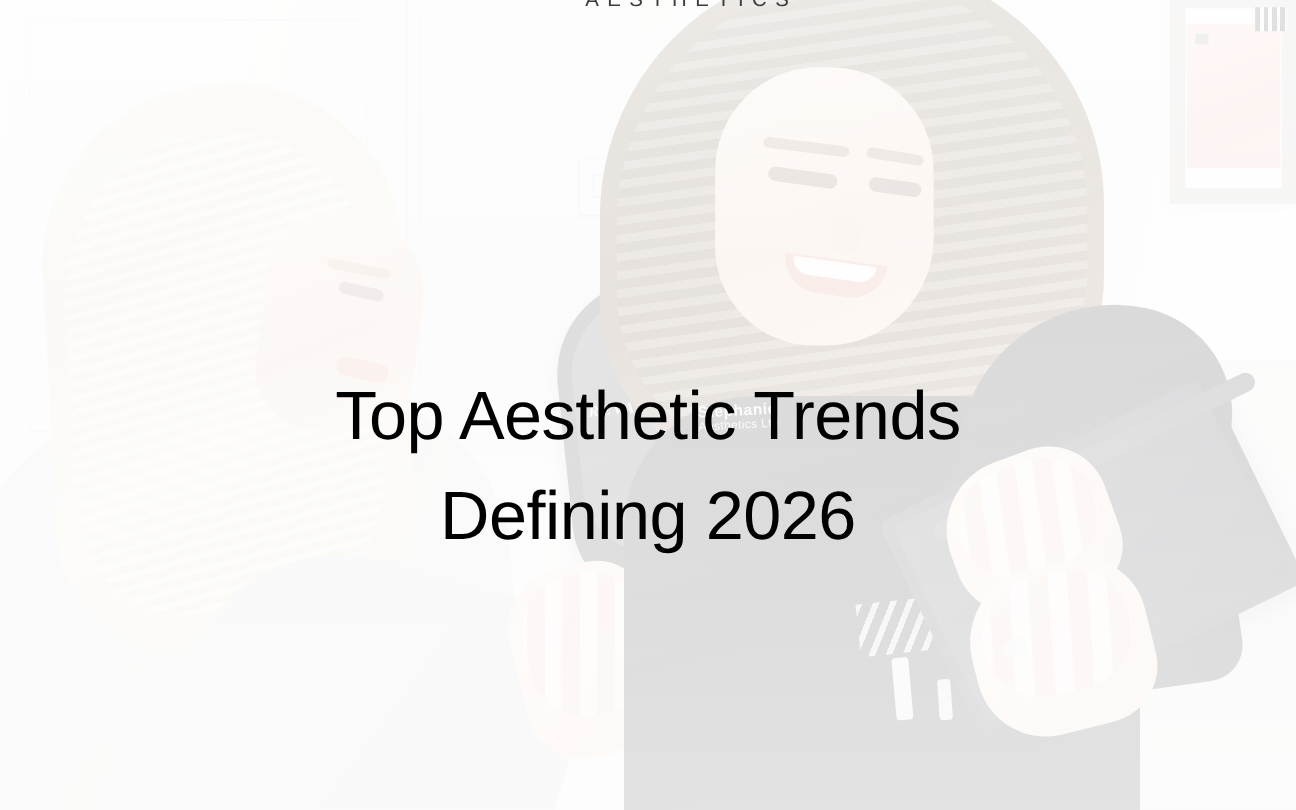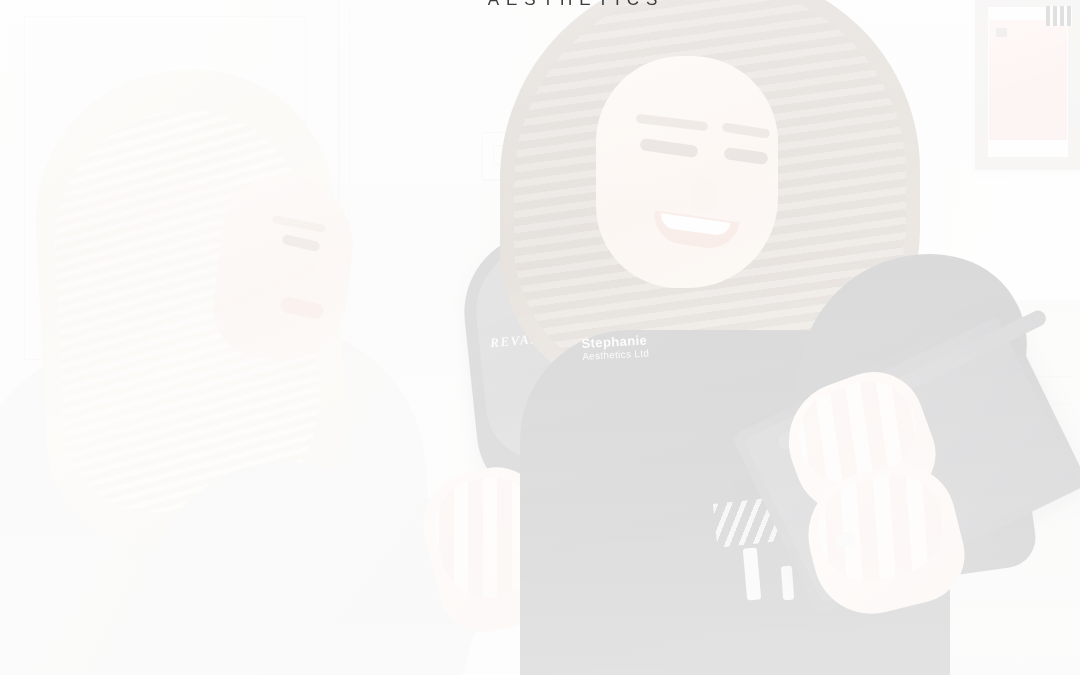--- a/index.html
+++ b/index.html
@@ -402,14 +402,16 @@
   </div>
 
   <div class="logo">
     <div class="logo-mark">
       
       
     </div>
     <div class="logo-word">AESTHETICS</div>
   </div>
 
+  <h1 class="title">Top Aesthetic Trends
+Defining 2026</h1>
 
 </div>
 
 </body></html>

